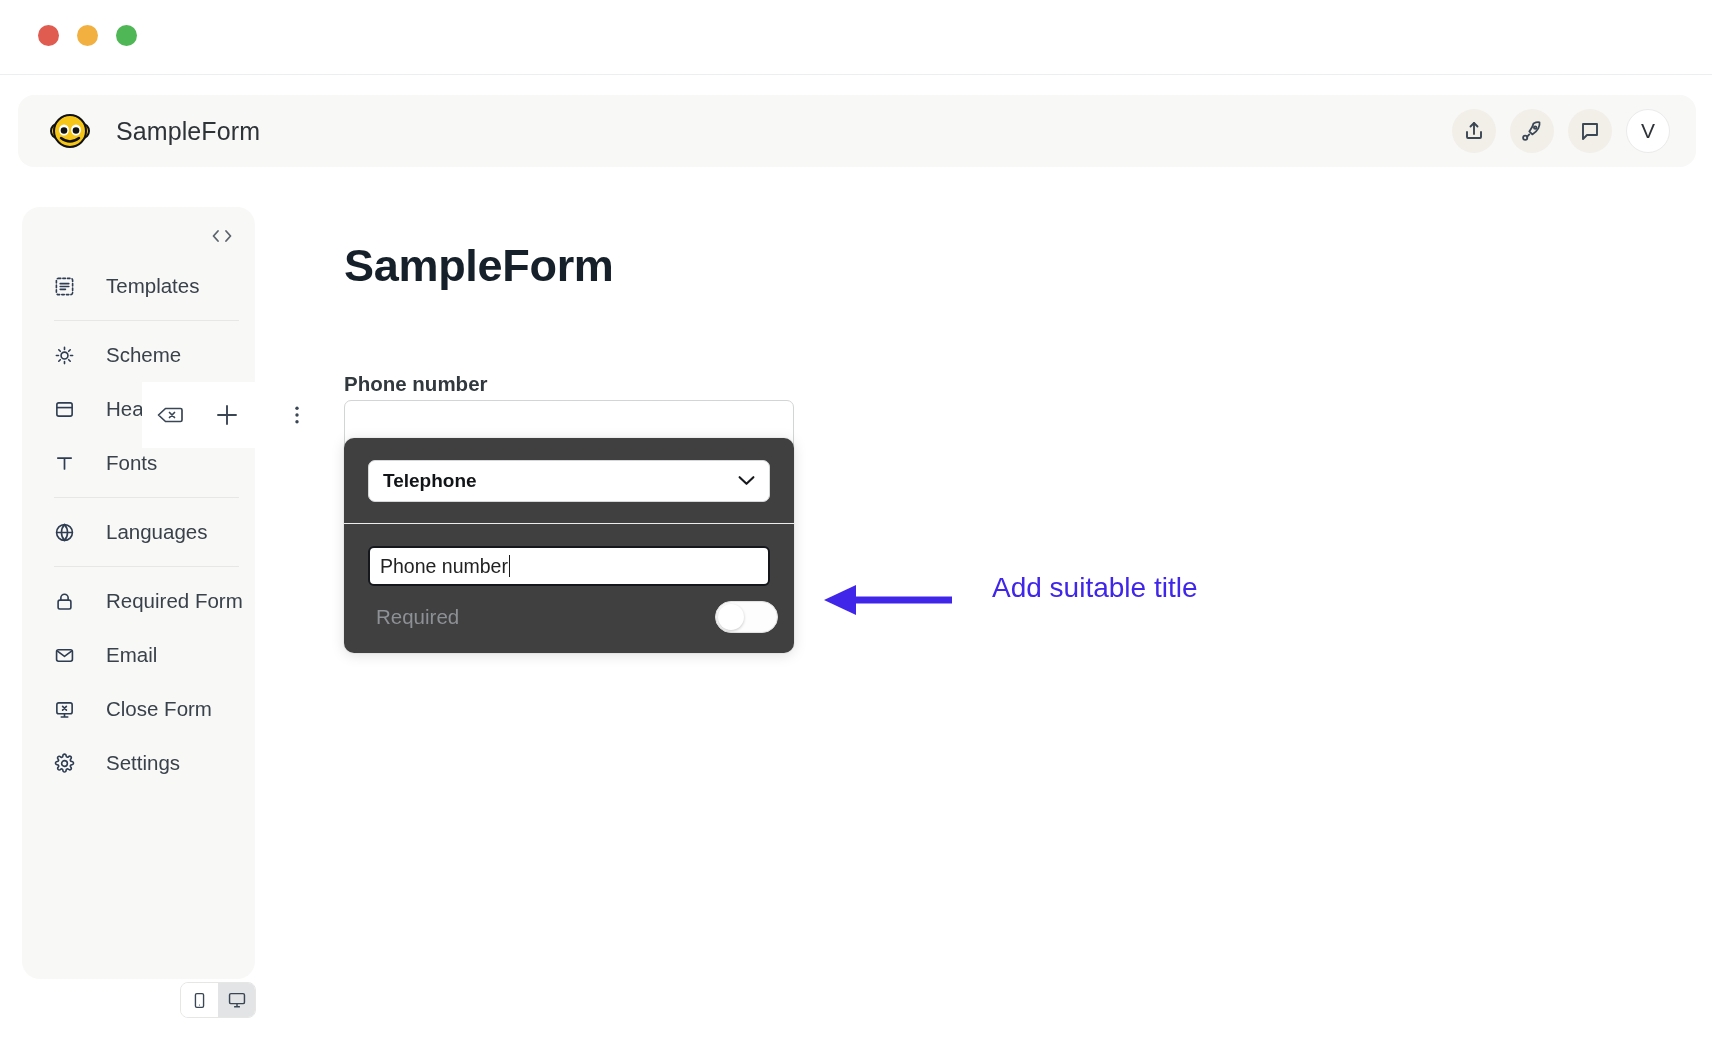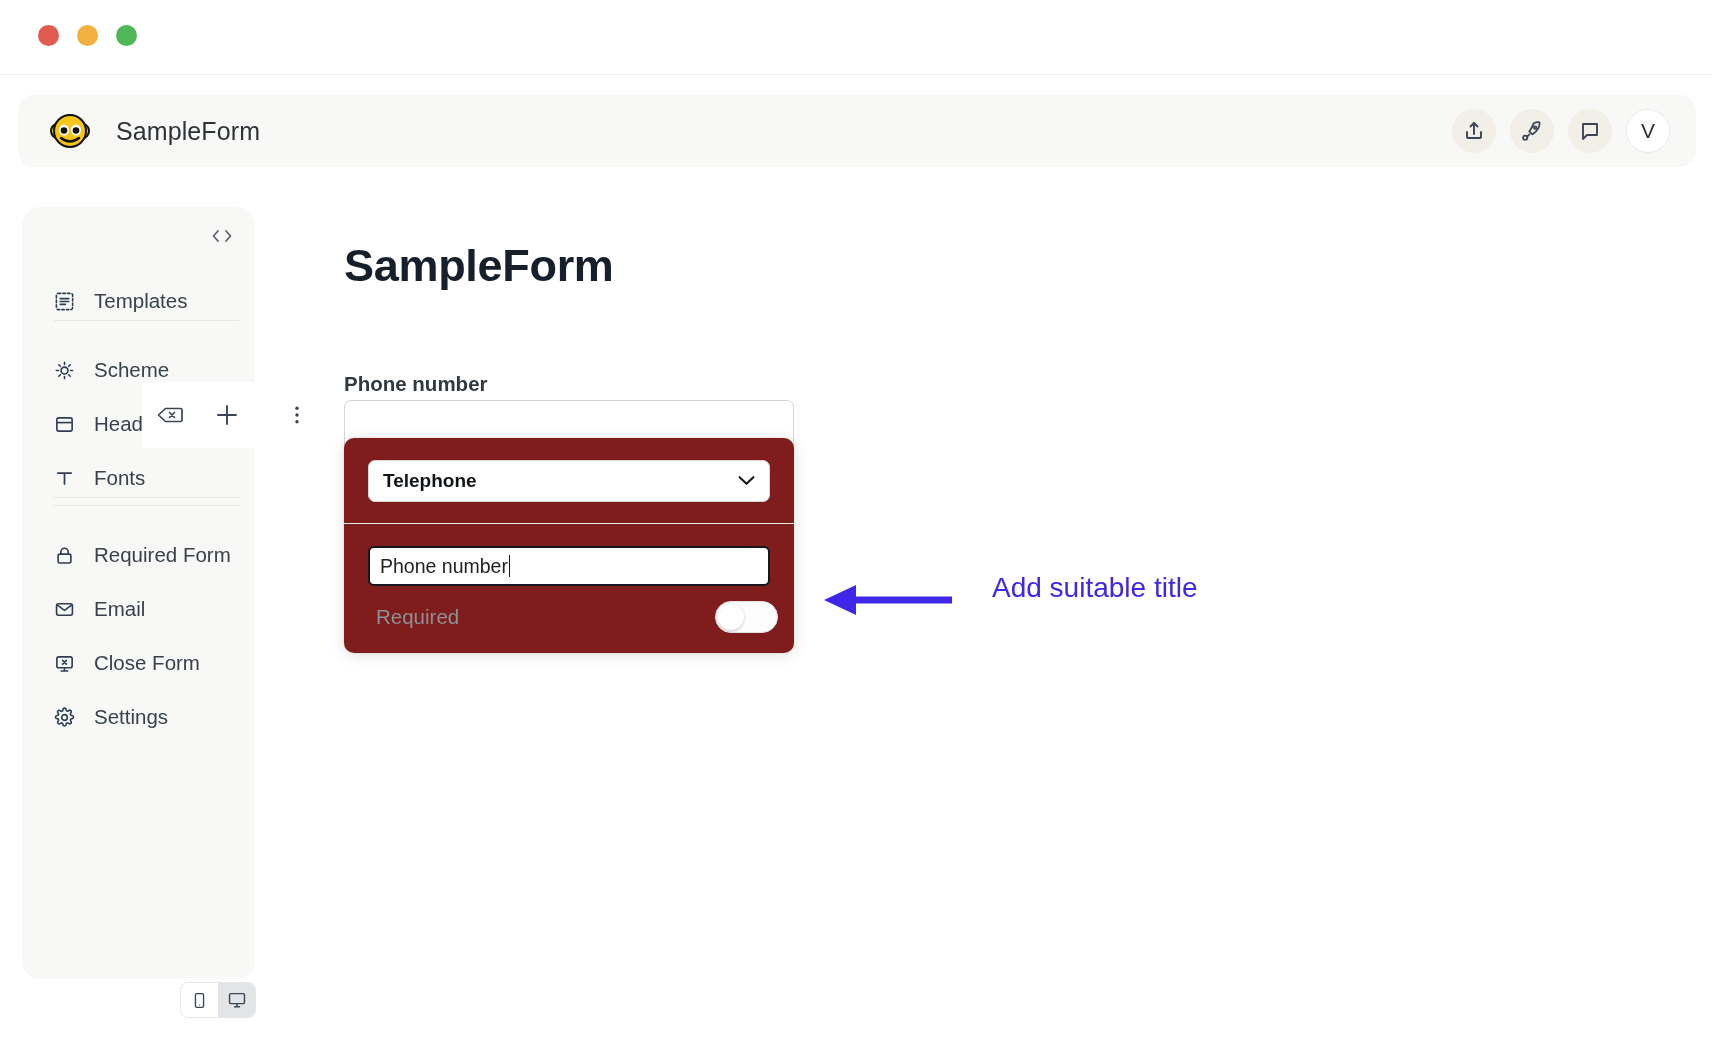--- a/index.html
+++ b/index.html
@@ -113,22 +113,22 @@
     width: 30px; height: 28px;
     display: flex; align-items: center; justify-content: center;
   }
   .nav {
     position: absolute;
     left: 0; top: 52px;
     width: 233px;
   }
   .nav-item {
     display: flex;
-    align-items: flex-end;
-    gap: 18px;
+    align-items: center;
+    gap: 30px;
     height: 54px;
     padding-left: 30px;
     box-sizing: border-box;
   }
   .nav-icon {
     width: 24px; height: 24px;
     display: flex; align-items: center; justify-content: center;
     flex: 0 0 24px;
   }
   .nav-label {
@@ -216,21 +216,21 @@
     background: #ffffff;
     box-sizing: border-box;
   }
 
   
   .popover {
     position: absolute;
     left: 87px; top: 258px;
     width: 450px;
     height: 215px;
-    background: #7f1d1d;
+    background: #404040;
     border-radius: 10px;
     box-shadow: 0 2px 14px rgba(0,0,0,.13), 0 0 0 1px rgba(0,0,0,.035);
     z-index: 15;
   }
   .pop-select-wrap {
     position: absolute;
     left: 24px; top: 22px;
     width: 402px;
     height: 42px;
   }
@@ -441,20 +441,29 @@
         <span class="nav-icon">
           <svg width="21" height="21" viewBox="0 0 22 22" fill="none" stroke="#2f3d52" stroke-width="1.8" stroke-linecap="round">
             <path d="M4 5.3h14M11 5.3v11.4"></path>
           </svg>
         </span>
         <span class="nav-label">Fonts</span>
       </div>
 
       <div class="nav-sep"></div>
 
+      <div class="nav-item">
+        <span class="nav-icon">
+          <svg width="21" height="21" viewBox="0 0 22 22" fill="none" stroke="#2f3d52" stroke-width="1.7">
+            <circle cx="11" cy="11" r="8.3"></circle>
+            <path d="M2.7 11h16.6M11 2.7c2.2 2.4 3.2 5.3 3.2 8.3s-1 5.9-3.2 8.3c-2.2-2.4-3.2-5.3-3.2-8.3S8.8 5.1 11 2.7z"></path>
+          </svg>
+        </span>
+        <span class="nav-label">Languages</span>
+      </div>
 
       <div class="nav-sep"></div>
 
 
       <div class="nav-item">
         <span class="nav-icon">
           <svg width="21" height="21" viewBox="0 0 22 22" fill="none" stroke="#2f3d52" stroke-width="1.7" stroke-linejoin="round">
             <rect x="4.3" y="9.6" width="13.4" height="9.2" rx="1.8"></rect>
             <path d="M7.2 9.6V7.2a3.8 3.8 0 0 1 7.6 0v2.4"></path>
           </svg>

